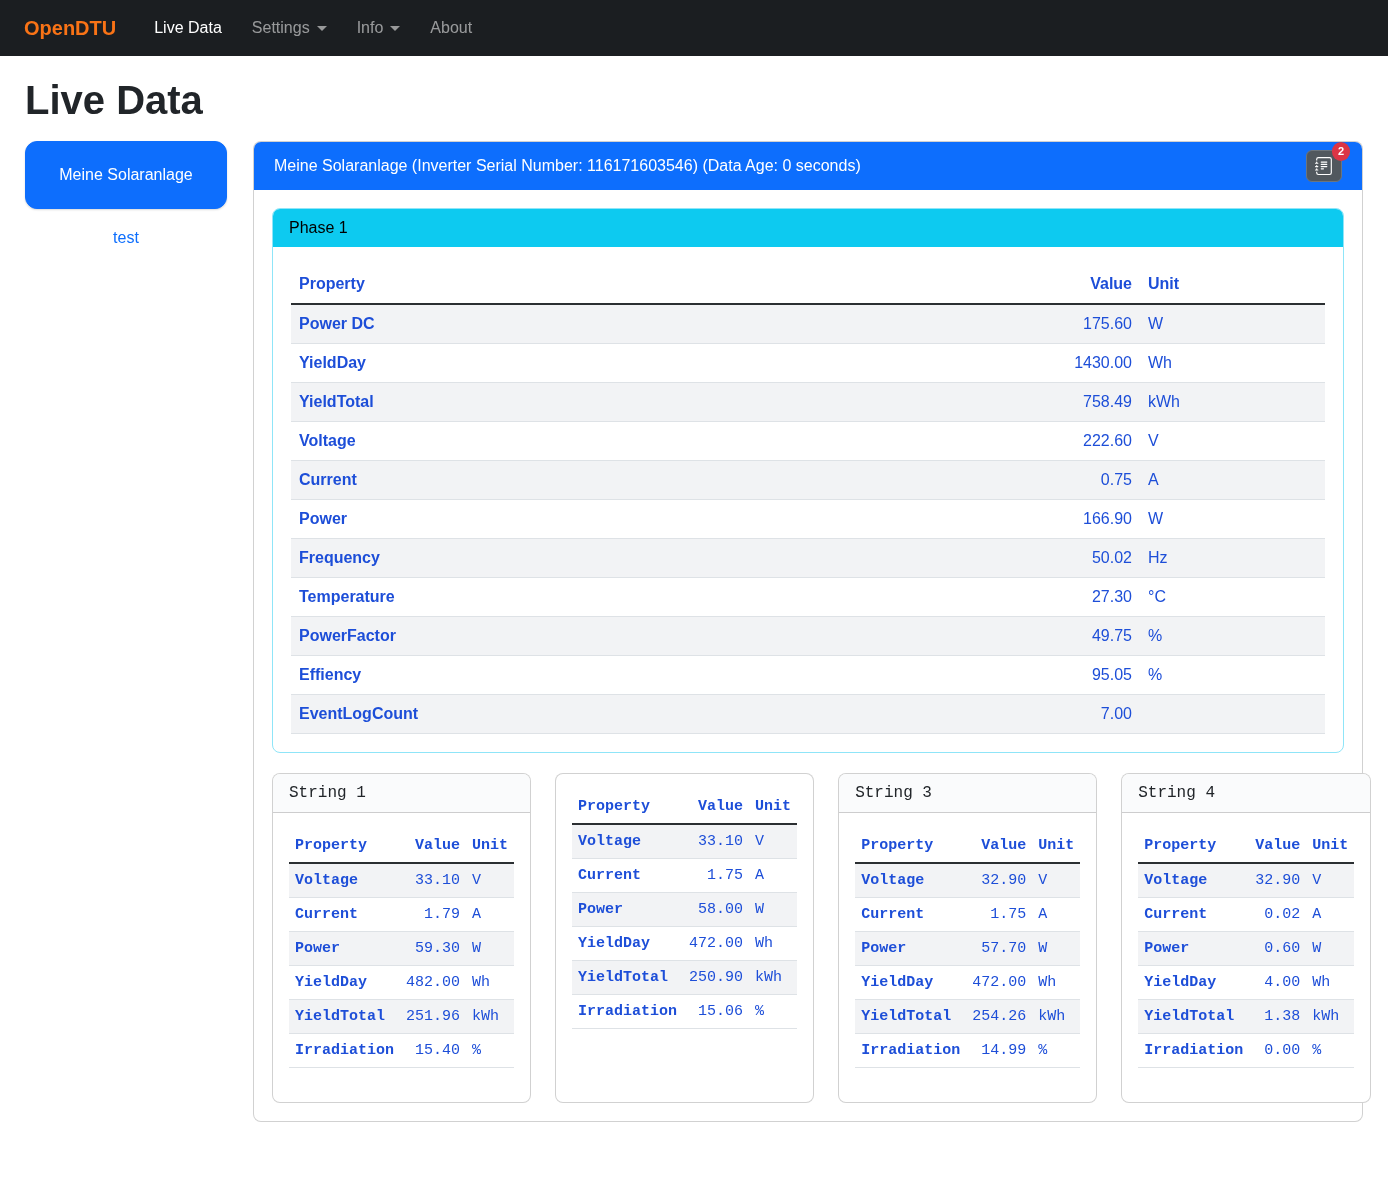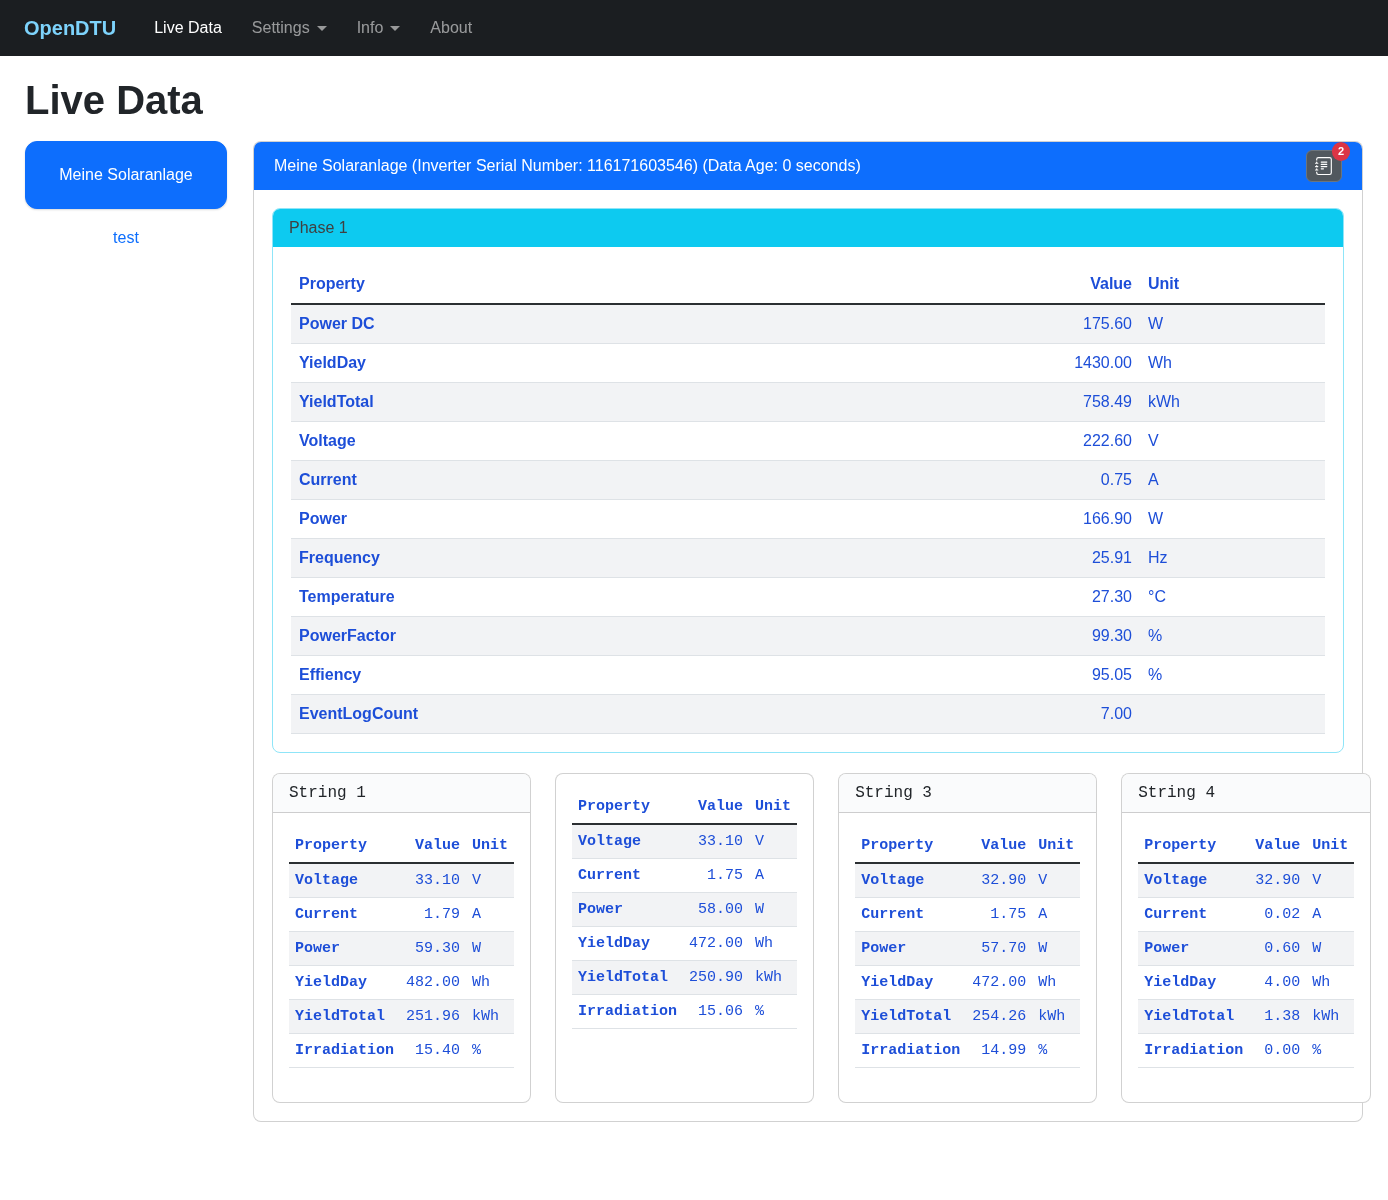--- a/index.html
+++ b/index.html
@@ -15,21 +15,21 @@
   
   .navbar {
     background: #1b1e21;
     height: 56px;
     display: flex;
     align-items: center;
     padding: 0 24px;
     gap: 6px;
   }
   .brand {
-    color: #7dd3fc;
+    color: #f97316;
     font-size: 20px;
     font-weight: 600;
     margin-right: 20px;
     cursor: pointer;
   }
   .nav-link {
     color: rgba(255,255,255,.55);
     text-decoration: none;
     padding: 8px 12px;
     font-size: 16px;
@@ -134,21 +134,21 @@
   }
 
   
   .phase-card {
     border: 1px solid #8fe5f8;
     border-radius: 8px;
     margin-bottom: 20px;
   }
   .phase-card-header {
     background: #0dcaf0;
-    color: #404040;
+    color: #000000;
     padding: 10px 16px;
     font-size: 16px;
     border-radius: 7px 7px 0 0;
   }
   .phase-card-body { padding: 18px; }
 
   
   .data-table {
     width: 100%;
     border-collapse: collapse;
@@ -280,33 +280,33 @@
   </tr>
 
   <tr>
     <th class="col-prop">Power</th>
     <td class="col-value">166.90</td>
     <td class="col-unit">W</td>
   </tr>
 
   <tr>
     <th class="col-prop">Frequency</th>
-    <td class="col-value">25.91</td>
+    <td class="col-value">50.02</td>
     <td class="col-unit">Hz</td>
   </tr>
 
   <tr>
     <th class="col-prop">Temperature</th>
     <td class="col-value">27.30</td>
     <td class="col-unit">°C</td>
   </tr>
 
   <tr>
     <th class="col-prop">PowerFactor</th>
-    <td class="col-value">99.30</td>
+    <td class="col-value">49.75</td>
     <td class="col-unit">%</td>
   </tr>
 
   <tr>
     <th class="col-prop">Effiency</th>
     <td class="col-value">95.05</td>
     <td class="col-unit">%</td>
   </tr>
 
   <tr>

